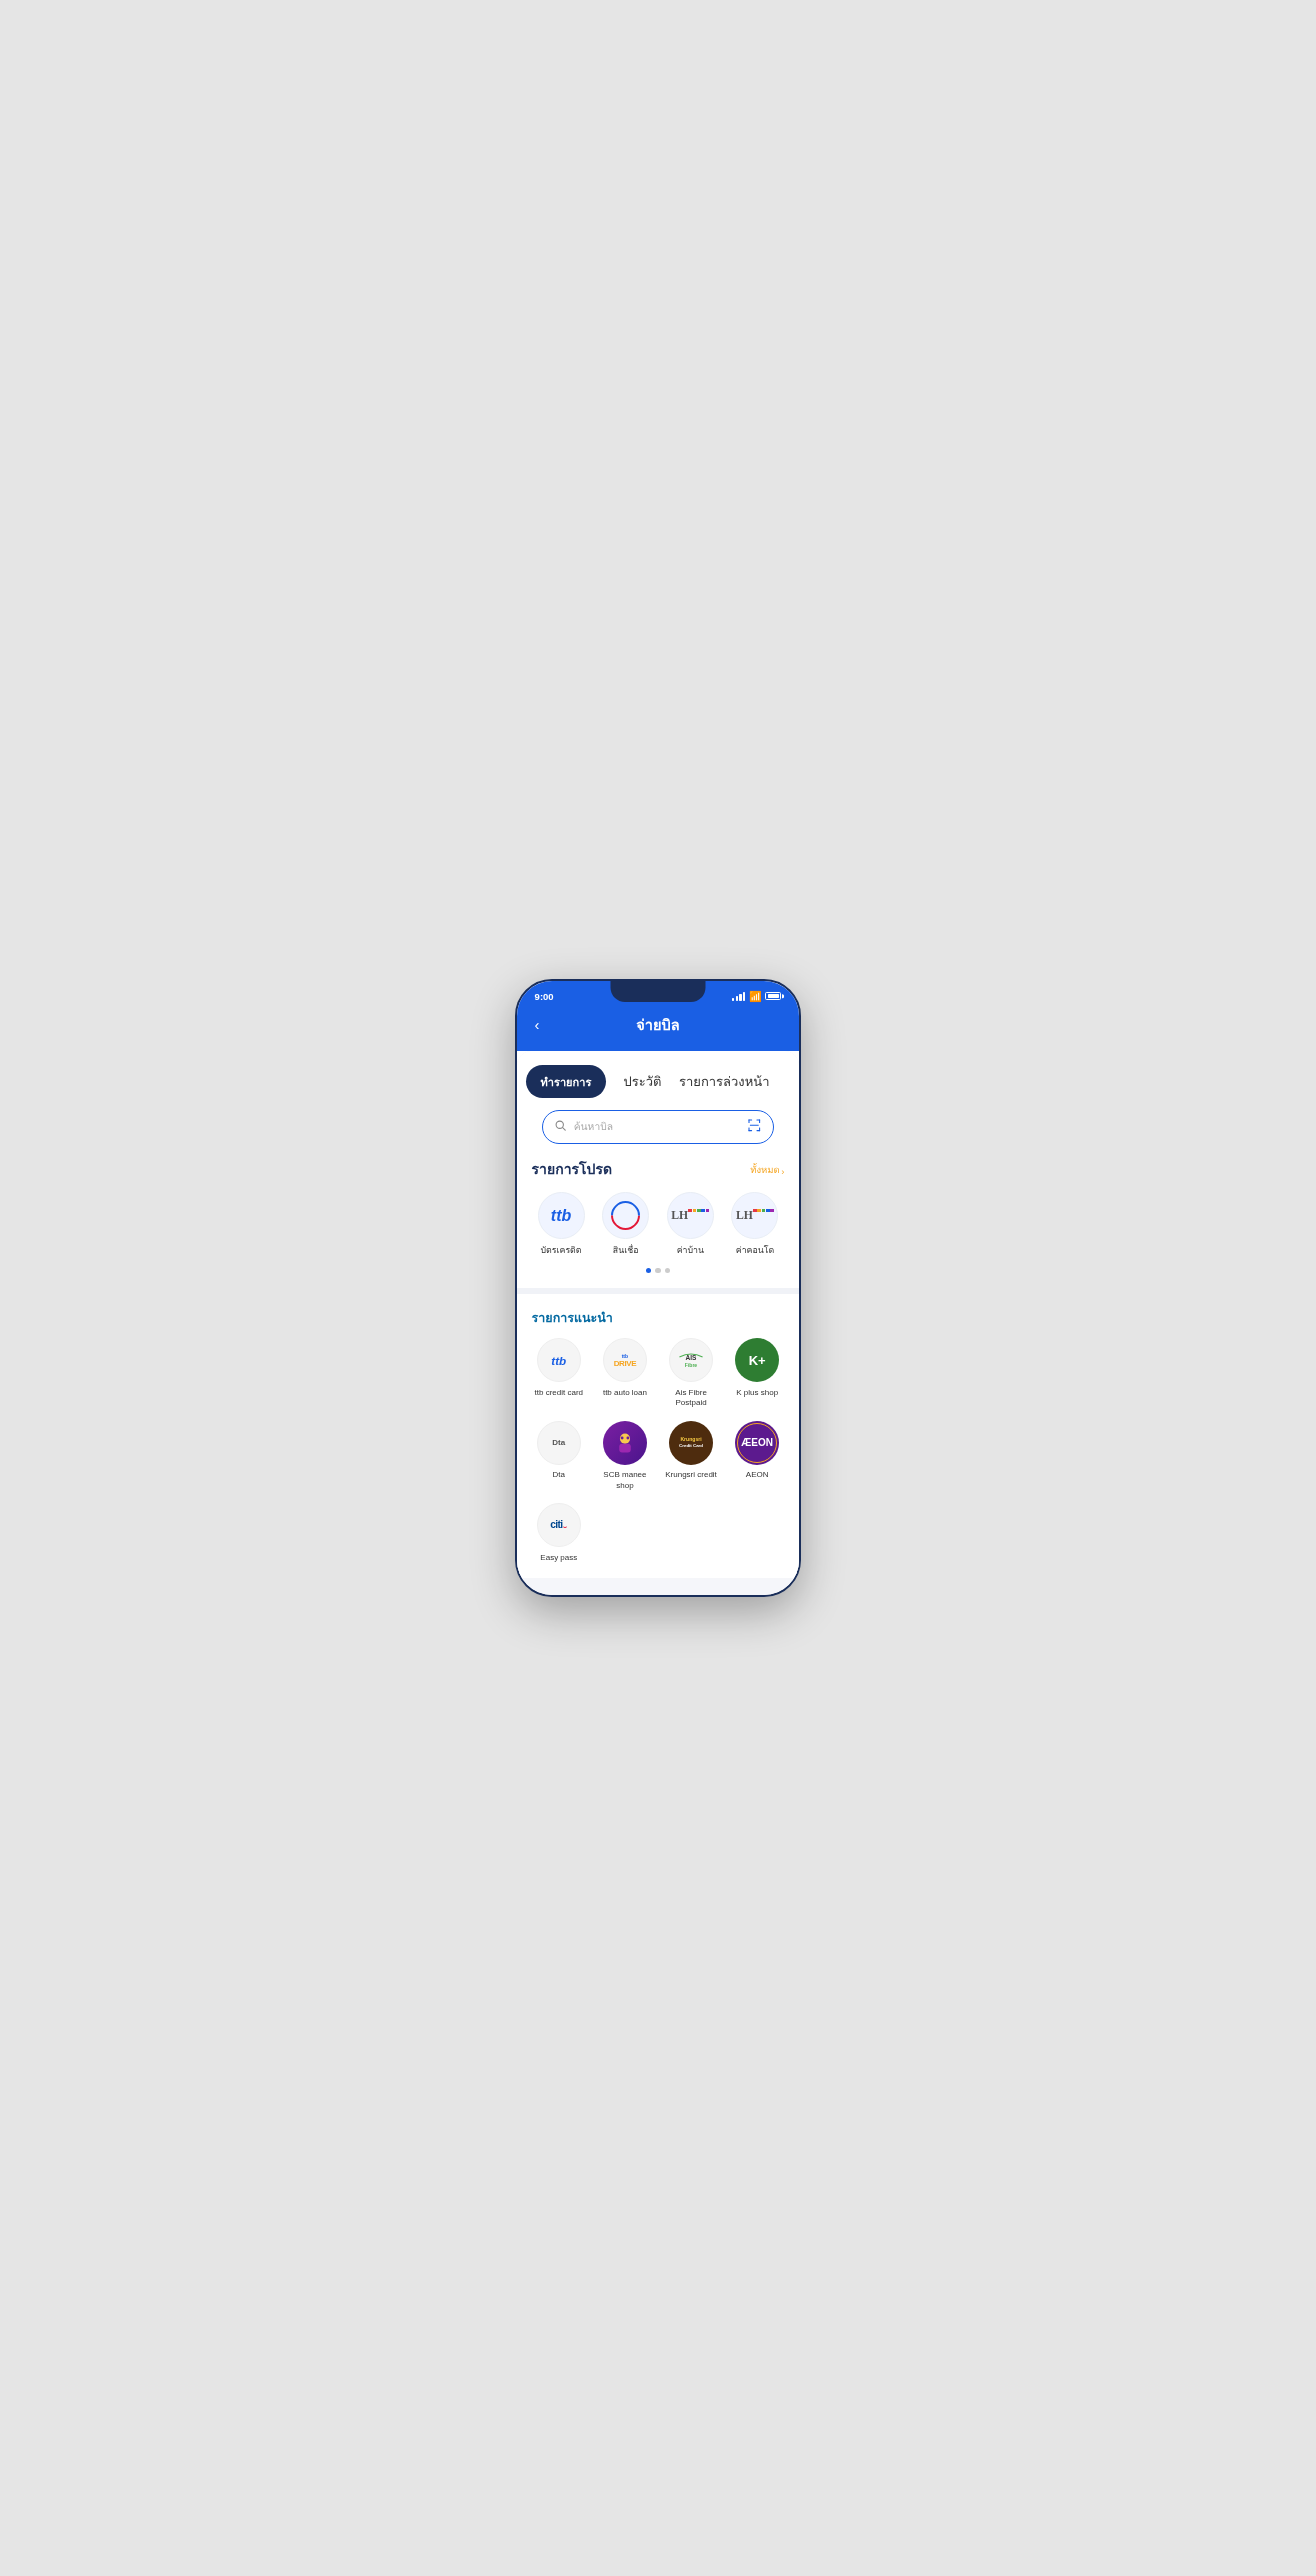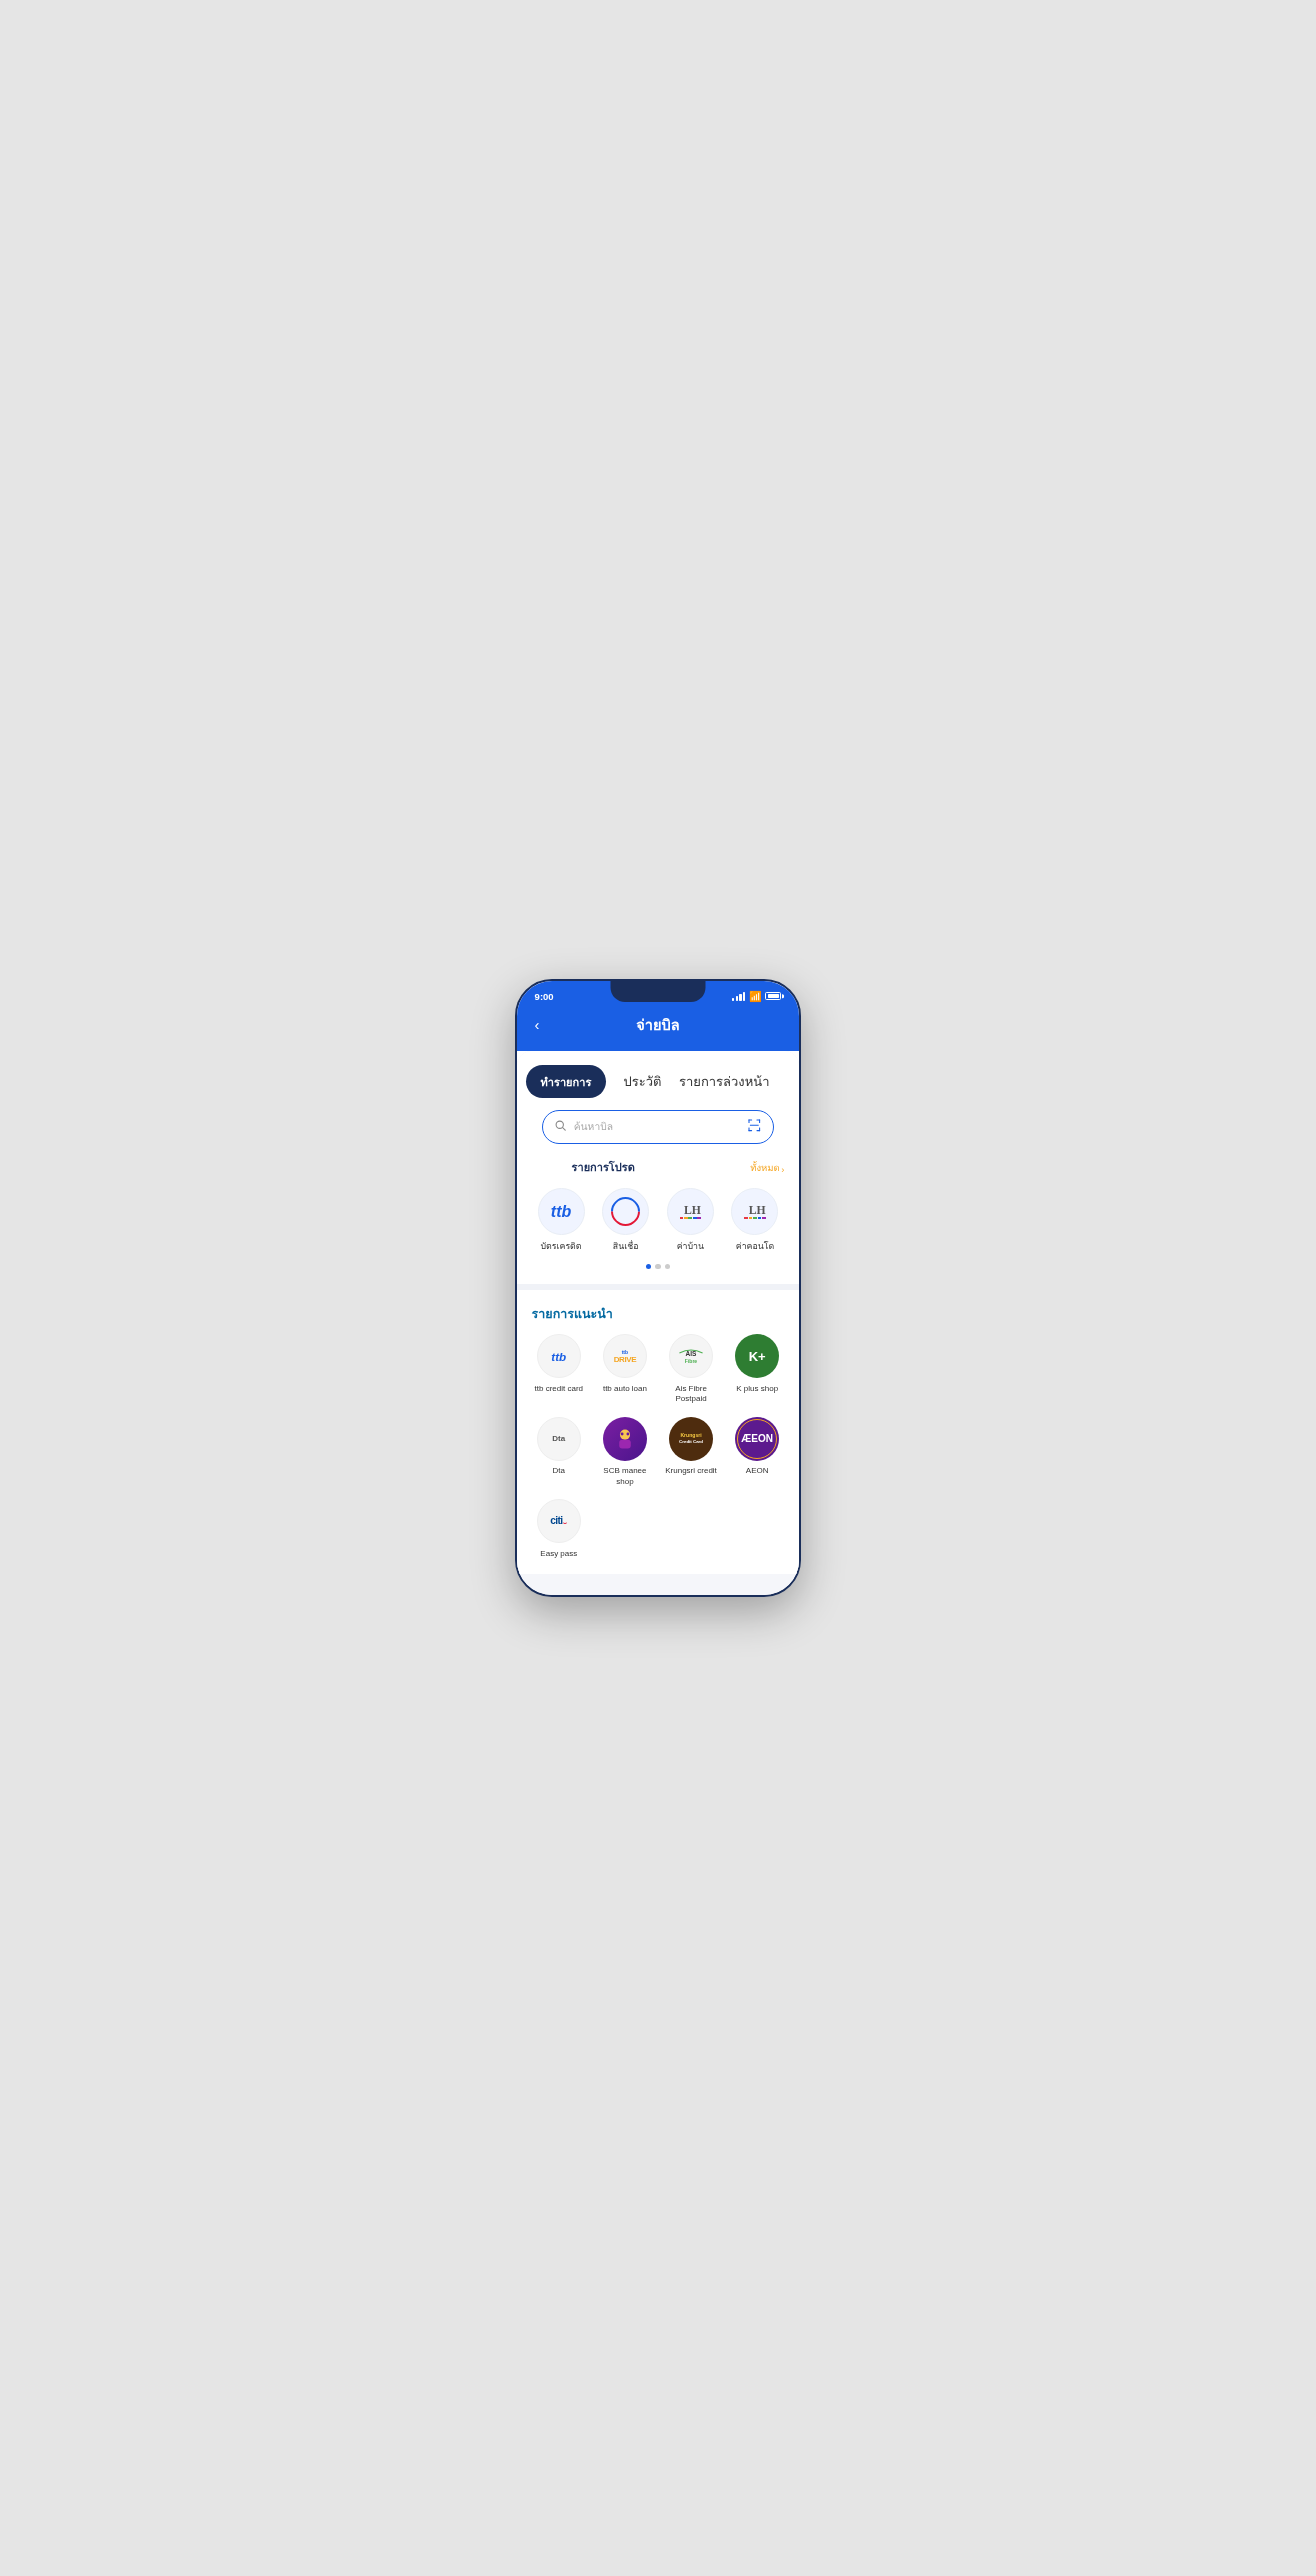--- a/index.html
+++ b/index.html
@@ -214,24 +214,23 @@
     
     .section-header {
       display: flex;
       justify-content: space-between;
       align-items: center;
       padding: 0 14.6px;
       margin-bottom: 11.7px;
     }
 
     .section-title {
-      font-size: 11px;
+      font-size: 14px;
       font-weight: 700;
       color: #1a2e5a;
-      margin-left: 40px;
     }
 
     .see-all {
       color: #f5a623;
       font-size: 9.5px;
       font-weight: 500;
       cursor: pointer;
       display: flex;
       align-items: flex-end;
       gap: 1.5px;
@@ -377,22 +376,21 @@
     .ttb-featured {
       font-size: 16px;
       font-weight: 800;
       color: #1a5fe4;
       font-style: italic;
     }
 
     
     .lh-logo {
       display: flex;
-      flex-direction: column;
-      align-items: flex-end;
+      align-items: flex-start;
     }
     .lh-text {
       font-size: 11.7px;
       font-weight: 700;
       color: #555;
       font-family: serif;
     }
     .lh-bars {
       display: flex;
       gap: 0.7px;

